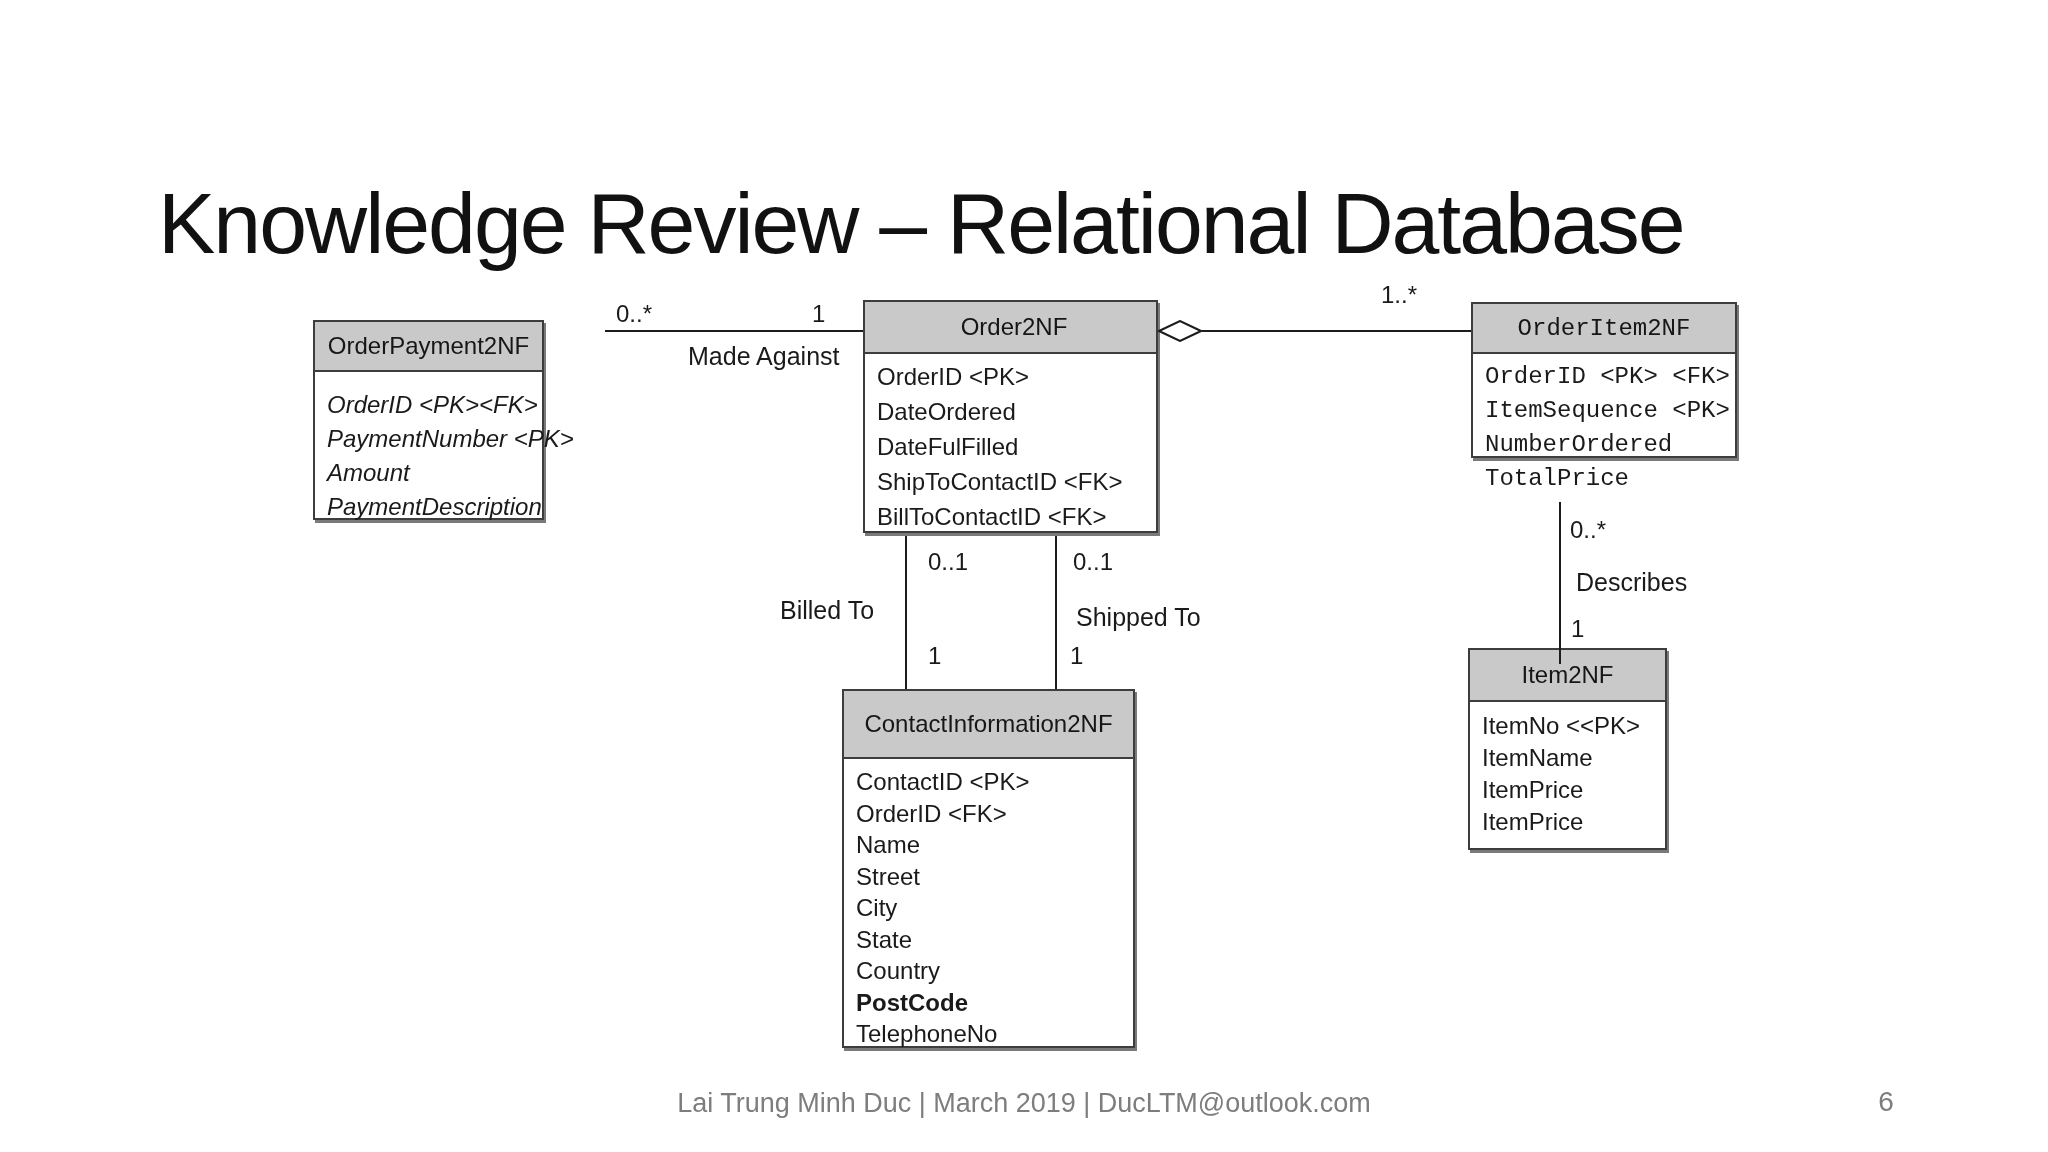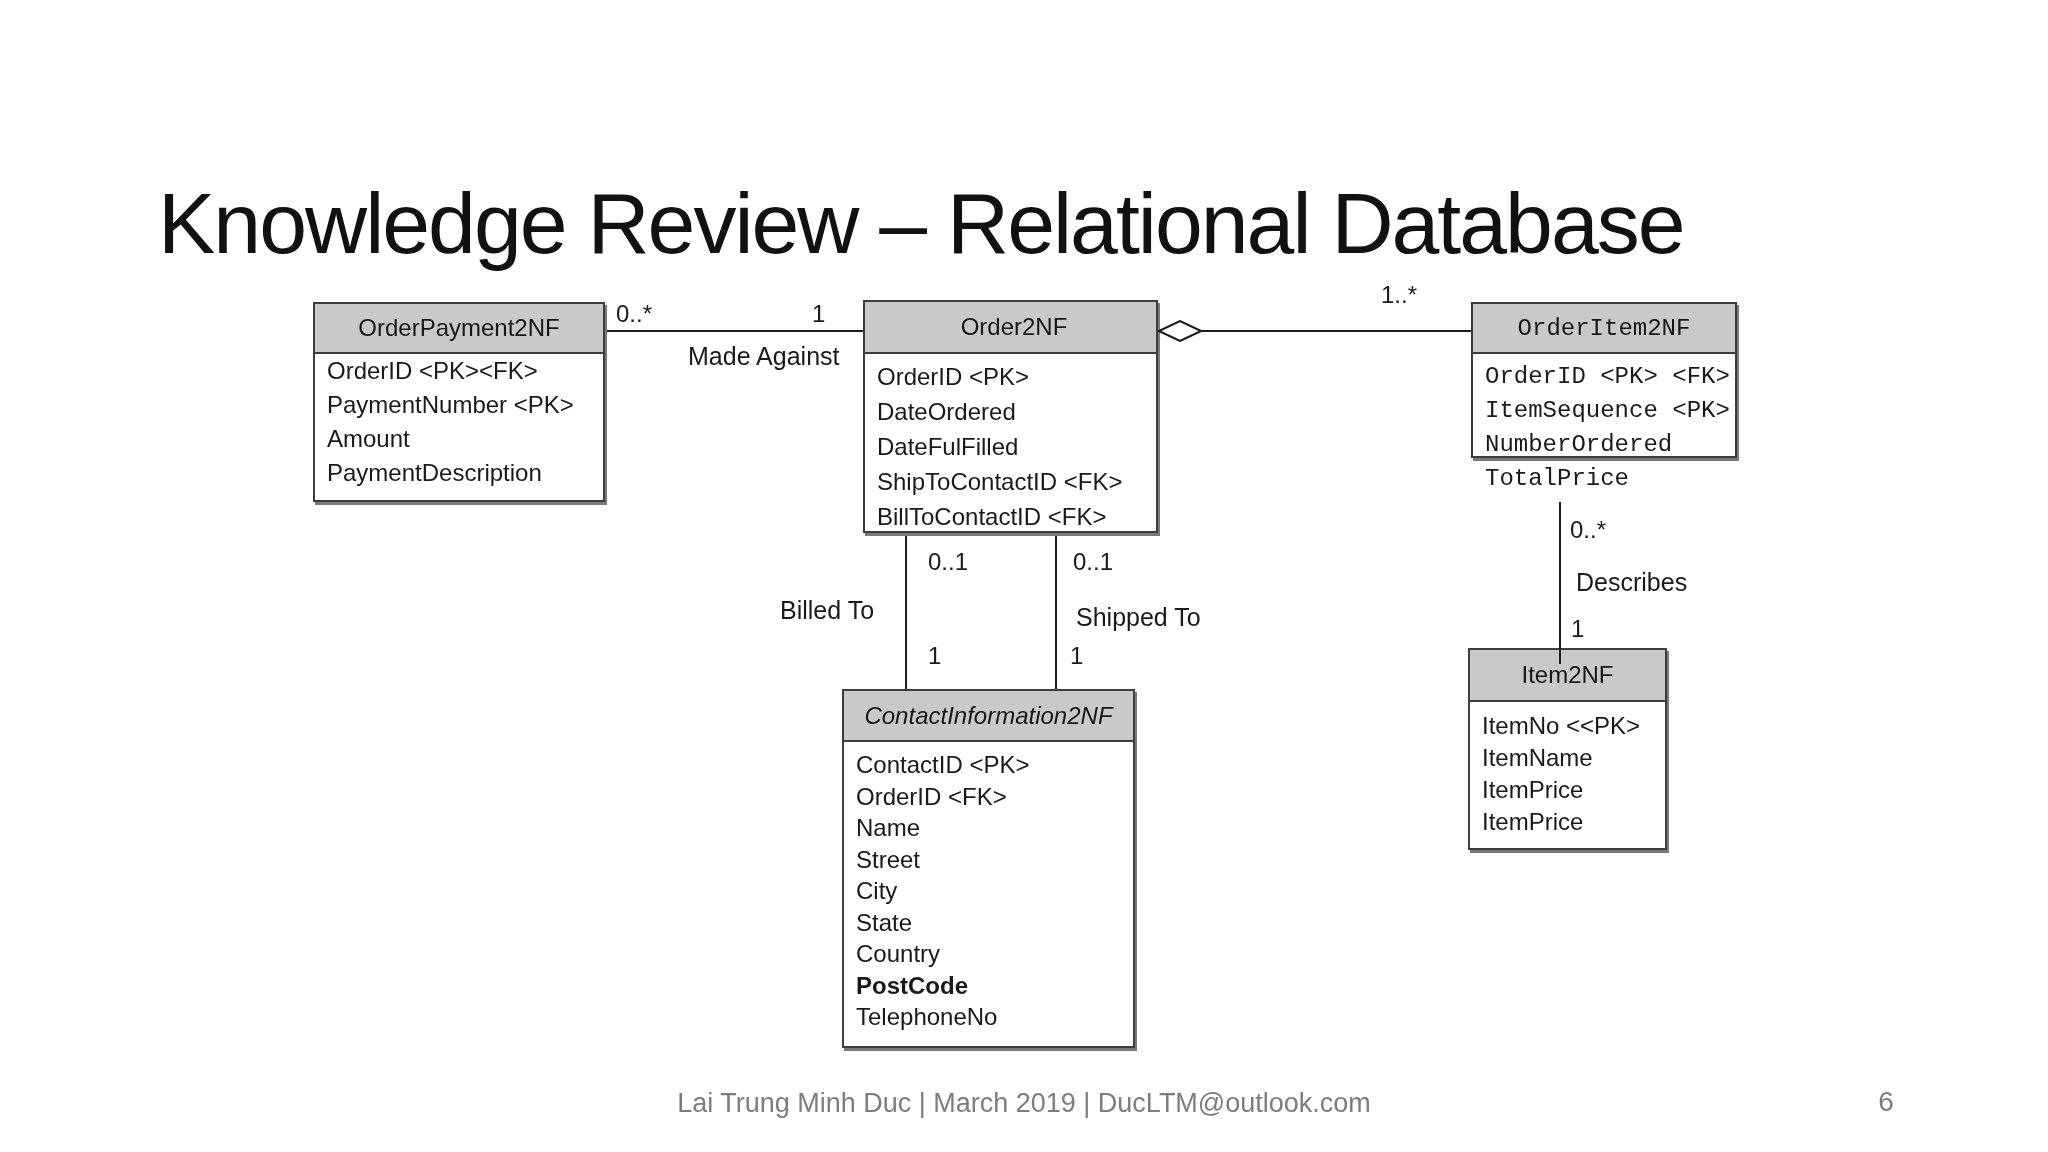--- a/index.html
+++ b/index.html
@@ -36,23 +36,23 @@
     position:absolute;left:1836px;top:1086px;width:100px;text-align:center;
     font-size:28px;color:#7d7d7d;
   }
 </style>
 </head>
 <body>
 
 <h1 class="slide-title">Knowledge Review – Relational Database</h1>
 
 <div id="diagram">
-    <div class="entity" style="left: 313px; top: 302px; width: 292px; height: 200px;">
+    <div class="entity" style="left: 313px; top: 320px; width: 231px; height: 200px;">
       <div class="entity-header" style="height: 50px;">OrderPayment2NF</div>
-      <div class="entity-attrs" style="padding-top: 0;">
+      <div class="entity-attrs" style="padding-top: 16px; font-style: italic;">
         <div class="attr-row" style="line-height: 34px;">OrderID &lt;PK&gt;&lt;FK&gt;</div>
         <div class="attr-row" style="line-height: 34px;">PaymentNumber &lt;PK&gt;</div>
         <div class="attr-row" style="line-height: 34px;">Amount</div>
         <div class="attr-row" style="line-height: 34px;">PaymentDescription</div>
       </div>
     </div>
     <div class="entity" style="left: 863px; top: 300px; width: 295px; height: 233px;">
       <div class="entity-header" style="height: 52px; padding-left: 7px;">Order2NF</div>
       <div class="entity-attrs" style="padding-top: 5px;">
         <div class="attr-row" style="line-height: 35px;">OrderID &lt;PK&gt;</div>
@@ -65,21 +65,21 @@
     <div class="entity" style="left: 1471px; top: 302px; width: 266px; height: 156px; font-family: Liberation Mono, monospace;">
       <div class="entity-header" style="height: 50px;">OrderItem2NF</div>
       <div class="entity-attrs" style="padding-top: 6px;">
         <div class="attr-row" style="line-height: 34px;">OrderID &lt;PK&gt; &lt;FK&gt;</div>
         <div class="attr-row" style="line-height: 34px;">ItemSequence &lt;PK&gt;</div>
         <div class="attr-row" style="line-height: 34px;">NumberOrdered</div>
         <div class="attr-row" style="line-height: 34px;">TotalPrice</div>
       </div>
     </div>
     <div class="entity" style="left: 842px; top: 689px; width: 293px; height: 359px;">
-      <div class="entity-header" style="height: 51px; font-style: italic;">ContactInformation2NF</div>
+      <div class="entity-header" style="height: 68px;">ContactInformation2NF</div>
       <div class="entity-attrs" style="padding-top: 7px;">
         <div class="attr-row" style="line-height: 31.5px;">ContactID &lt;PK&gt;</div>
         <div class="attr-row" style="line-height: 31.5px;">OrderID &lt;FK&gt;</div>
         <div class="attr-row" style="line-height: 31.5px;">Name</div>
         <div class="attr-row" style="line-height: 31.5px;">Street</div>
         <div class="attr-row" style="line-height: 31.5px;">City</div>
         <div class="attr-row" style="line-height: 31.5px;">State</div>
         <div class="attr-row" style="line-height: 31.5px;">Country</div>
         <div class="attr-row" style="line-height: 31.5px; font-weight: bold;">PostCode</div>
         <div class="attr-row" style="line-height: 31.5px;">TelephoneNo</div>

